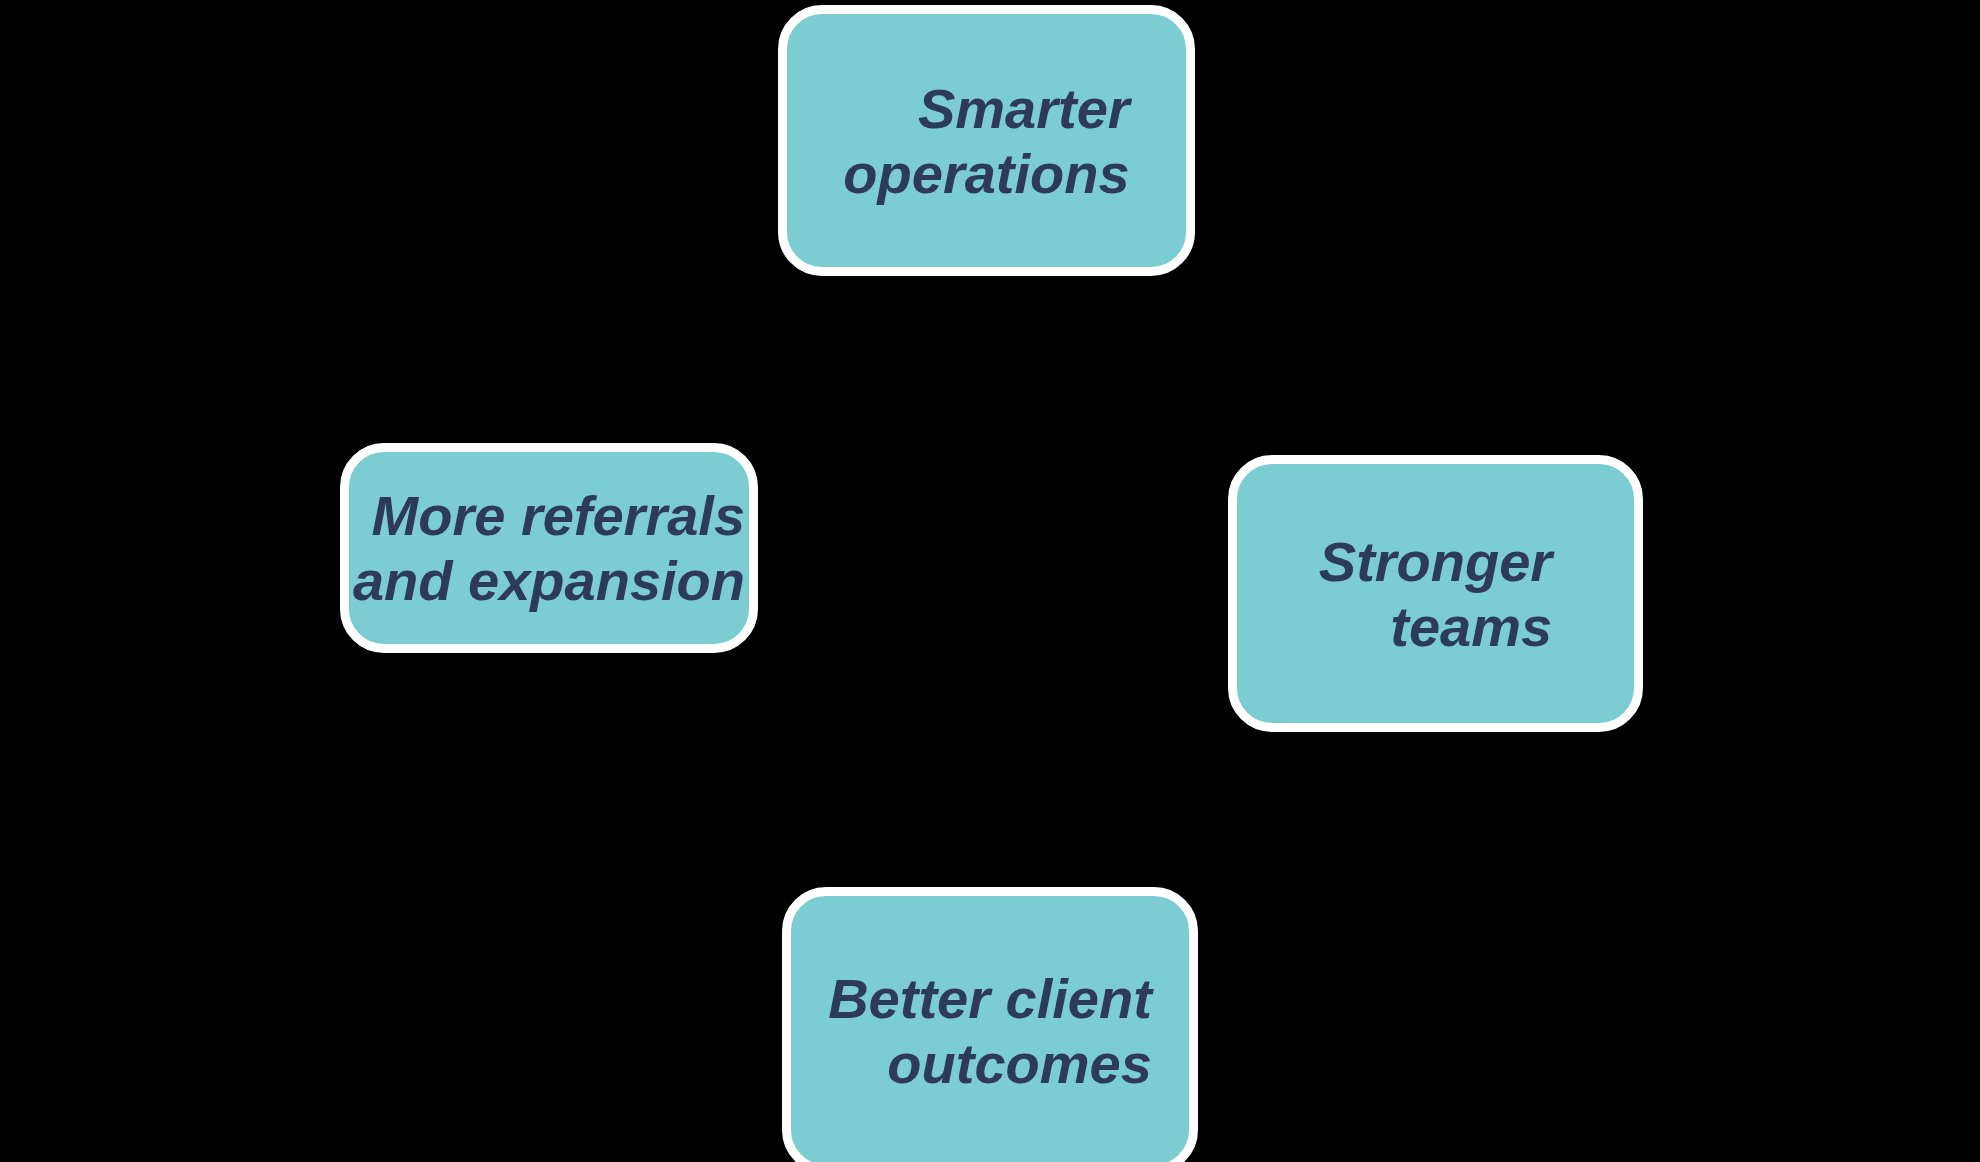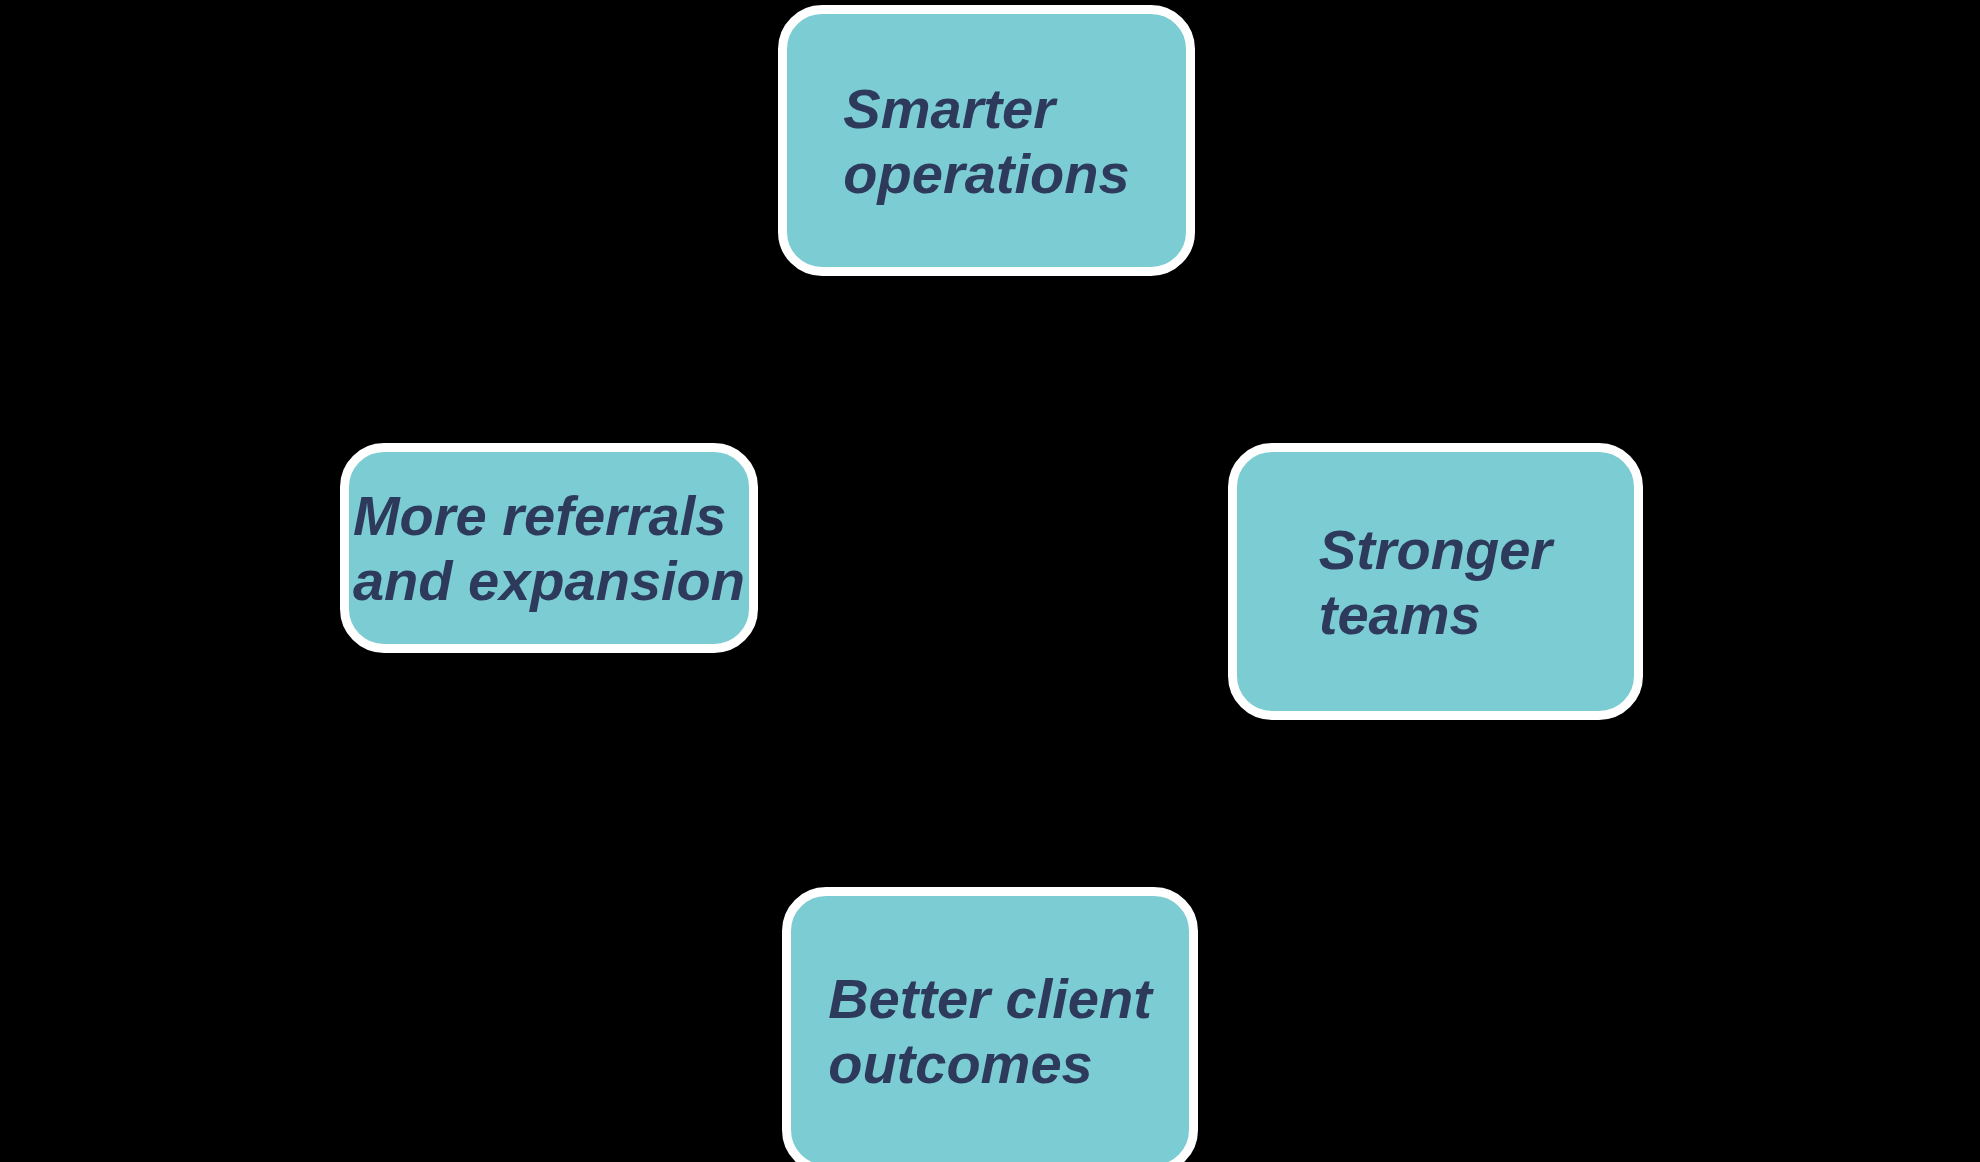--- a/index.html
+++ b/index.html
@@ -23,34 +23,34 @@
     background: var(--background);
   }
   .node {
     position: absolute;
     background: var(--node-fill);
     border: 9px solid var(--node-border);
     border-radius: 44px;
     display: flex;
     align-items: center;
     justify-content: center;
-    text-align: left;
+    text-align: right;
   }
   .node-label {
     font-style: italic;
     font-weight: 600;
     font-size: 56px;
     line-height: 65px;
     color: var(--node-text);
     white-space: pre-line;
     letter-spacing: 0px;
   }
   .node-top    { left: 778px;  top: 5px;   width: 417px; height: 271px; }
   .node-left   { left: 340px;  top: 443px; width: 418px; height: 210px; }
-  .node-right  { left: 1228px; top: 443px; width: 415px; height: 277px; }
+  .node-right  { left: 1228px; top: 455px; width: 415px; height: 277px; }
   .node-bottom { left: 782px;  top: 887px; width: 416px; height: 287px; }
 </style>
 </head>
 <body>
 
 <div class="canvas">
 
   <div class="node node-top">
     <span class="node-label">Smarter
 operations</span>

